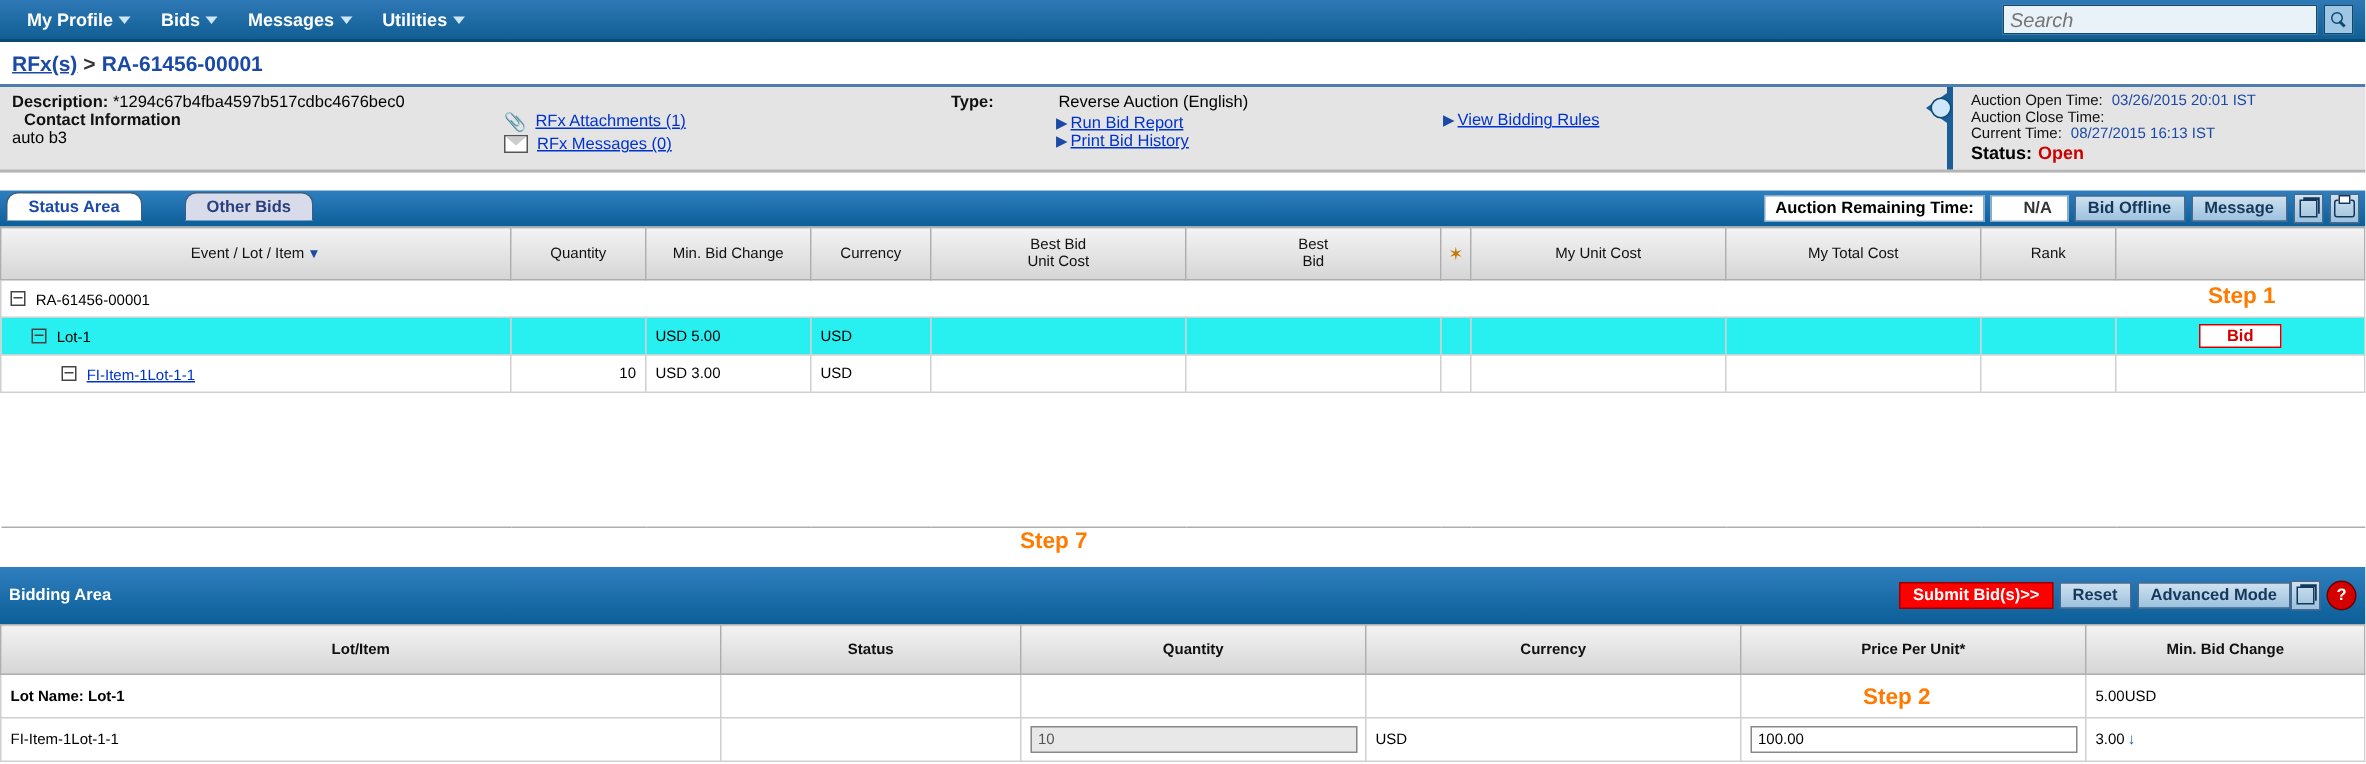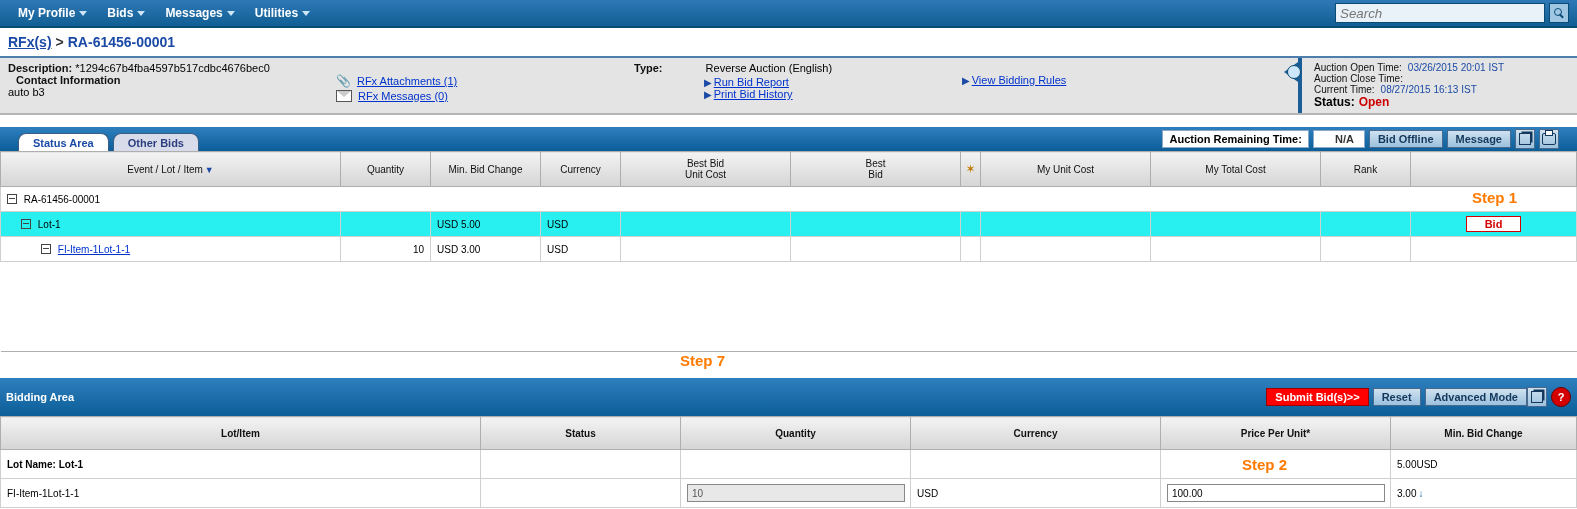--- a/index.html
+++ b/index.html
@@ -118,39 +118,39 @@
   .time-panel .k{ color:#111;}
   .time-panel .v{ color:#1b4aa6; margin-left:6px; }
   .time-panel .status-k{ font-weight:bold; font-size:12px;}
   .time-panel .status-v{ color:#c00; font-weight:bold; font-size:12px; margin-left:4px;}
 
   
   .bluebar{
     background:linear-gradient(#2f7fbe,#0b5e98);
     height:24px;
     display:flex;
-    align-items:flex-end;
-    padding:0 18px;
+    align-items:flex-start;
+    padding:0 4px;
     margin:12px 0 0 0;
   }
   .tab{
     background:#fff;
     border:1px solid #3b5e86;
     border-bottom:none;
     border-radius:8px 8px 0 0;
     padding:3px 14px;
     margin-right:4px;
     font-weight:bold;
     font-size:11px;
     color:#1b4aa6;
     cursor:pointer;
     position:relative;
     top:1px;
   }
-  .tab.inactive{ background:#d8dbe9; color:#2b3f7f;}
+  .tab.inactive{ background:#d8dbe9; color:#2b3f7f;margin-left:24px;}
   .bluebar .right-ctrls{
     margin-left:auto;
     display:flex;
     align-items:center;
     gap:4px;
     height:100%;
   }
   .rem-label{ background:#fff; border:1px solid #8aa8c7; padding:2px 6px; font-weight:bold;}
   .rem-val{ background:#fff; border:1px solid #8aa8c7; padding:2px 10px; font-weight:bold; color:#333;}
   .gbtn{

